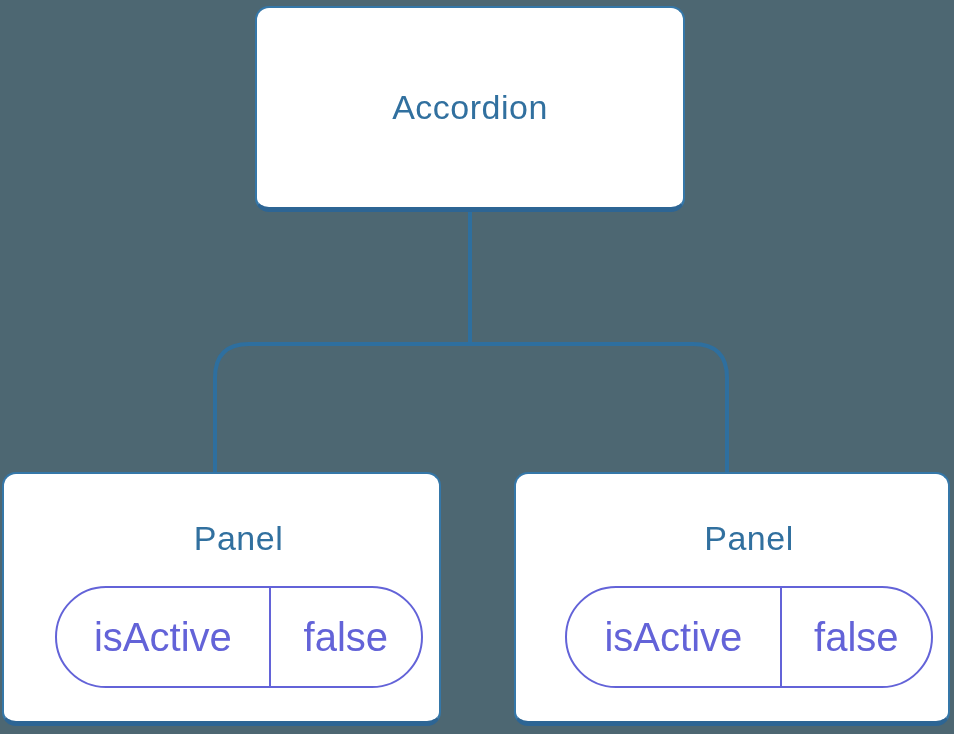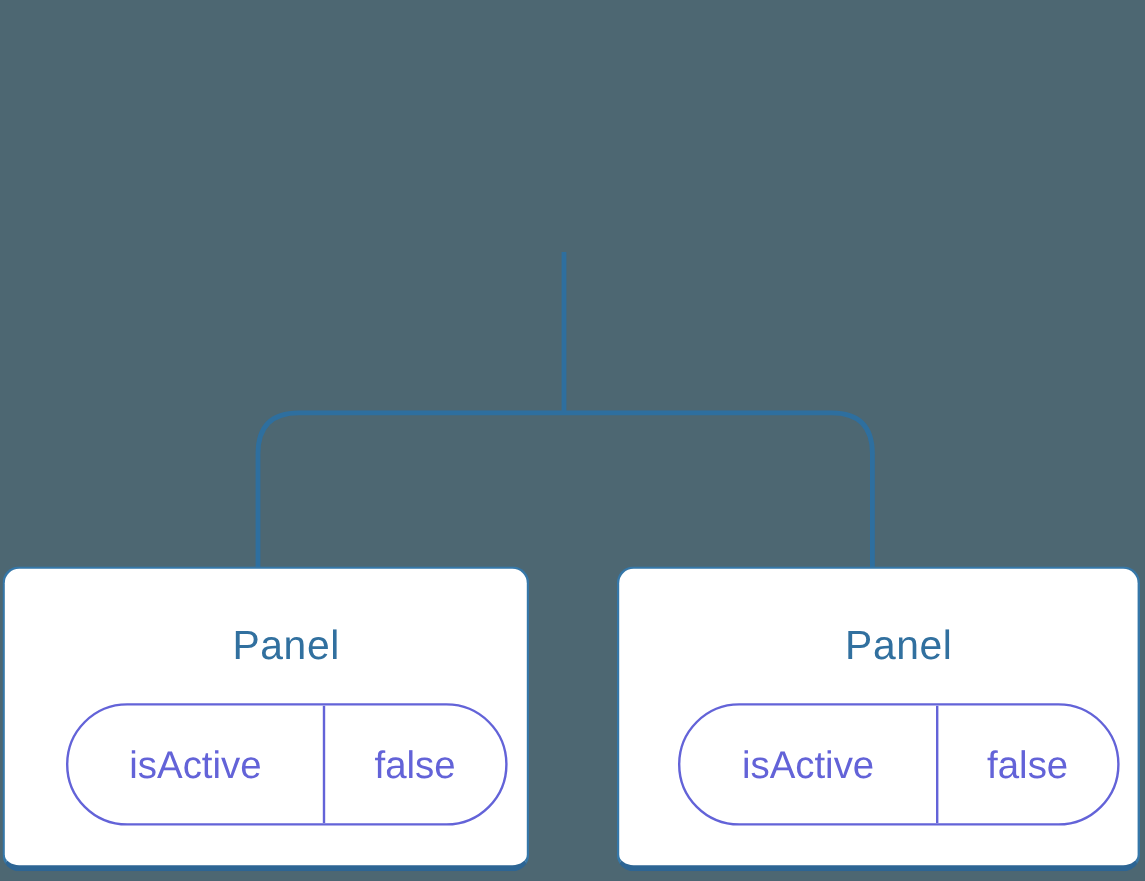--- a/index.html
+++ b/index.html
@@ -81,21 +81,21 @@
     border: 2px solid var(--state-purple);
     border-radius: 51px;
     display: flex;
     overflow: hidden;
     background: var(--box-fill);
   }
   .pill-cell {
     display: flex;
     align-items: center;
     justify-content: center;
-    font-size: 32px;
+    font-size: 40px;
     font-weight: 400;
     color: var(--state-purple);
     box-sizing: border-box;
   }
   .pill-key {
     width: 59%;
     border-right: 2px solid var(--state-purple);
   }
   .pill-value {
     width: 41%;
@@ -104,20 +104,23 @@
 </head>
 <body>
 
 <div id="canvas">
 
   <svg id="connectors" viewBox="0 0 954 734" xmlns="http://www.w3.org/2000/svg">
     <path d="M 470 210 L 470 344" fill="none" stroke="var(--line-blue)" stroke-width="4"></path>
     <path d="M 215 474 L 215 378 Q 215 344 249 344 L 693 344 Q 727 344 727 378 L 727 474" fill="none" stroke="var(--line-blue)" stroke-width="4"></path>
   </svg>
 
+  <div class="card" id="accordion-node">
+    <div class="node-label">Accordion</div>
+  </div>
 
   <div class="card panel" id="panel-node-0">
     <div class="panel-title">Panel</div>
     <div class="state-pill">
       <div class="pill-cell pill-key">isActive</div>
       <div class="pill-cell pill-value">false</div>
     </div>
   </div>
 
   <div class="card panel" id="panel-node-1">

